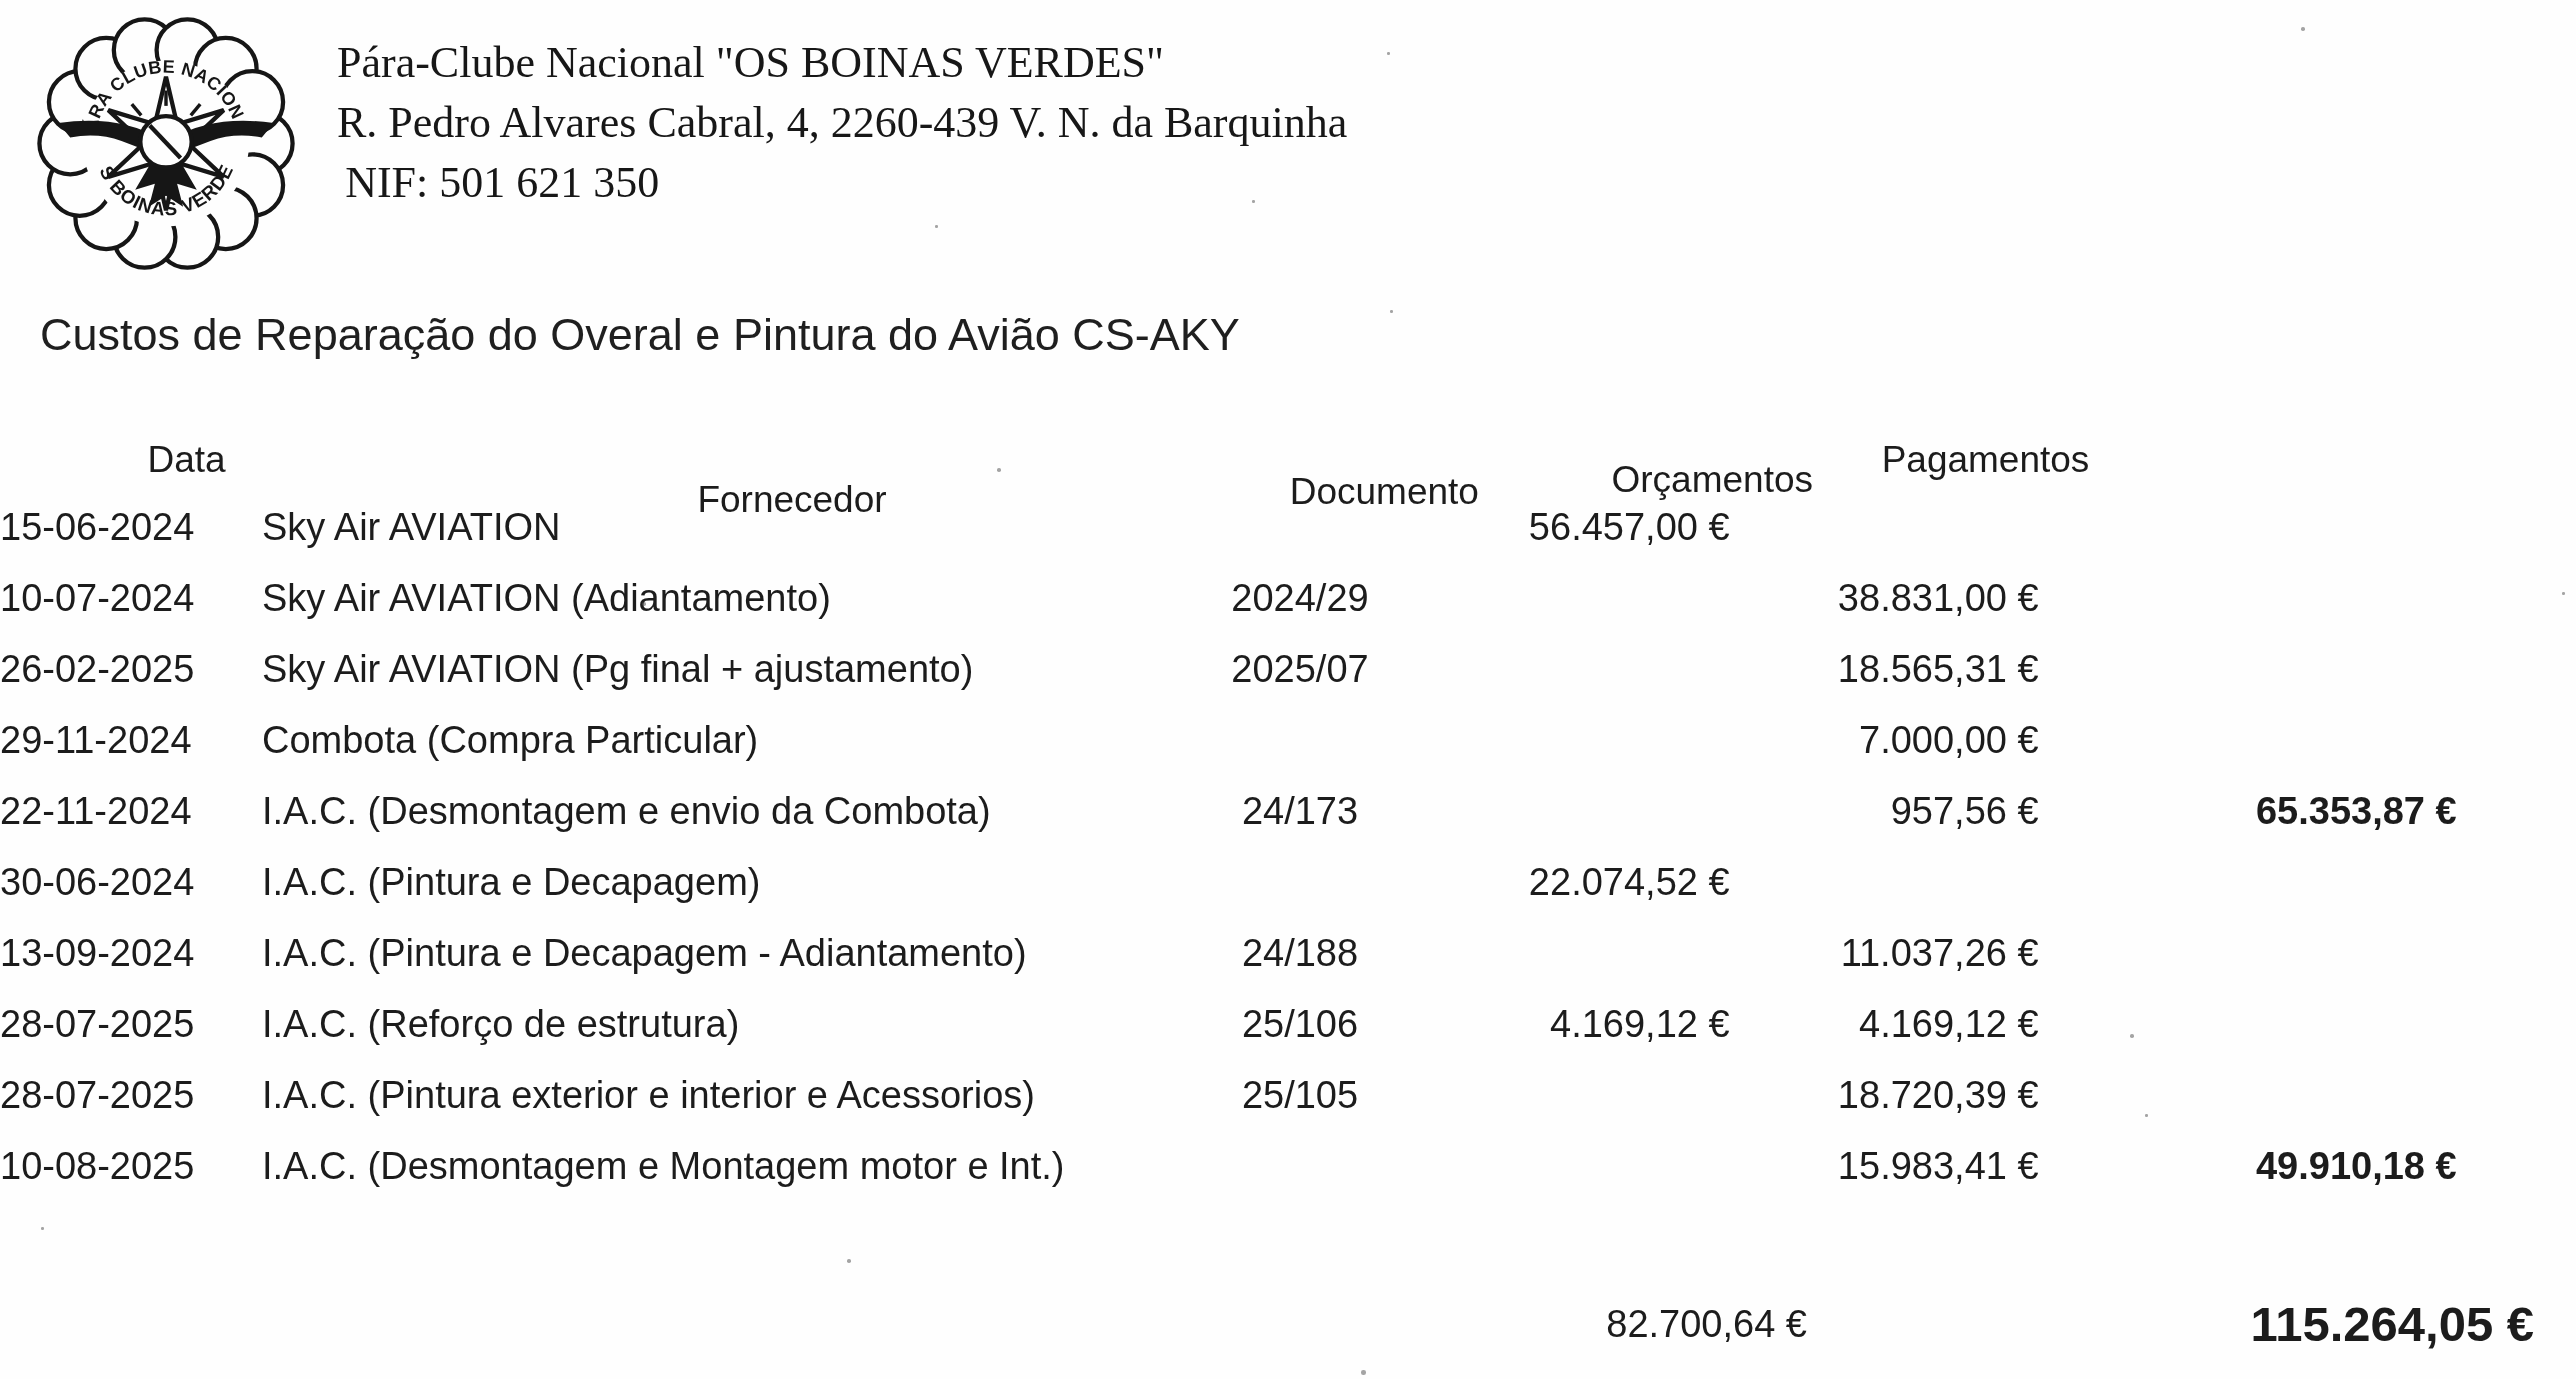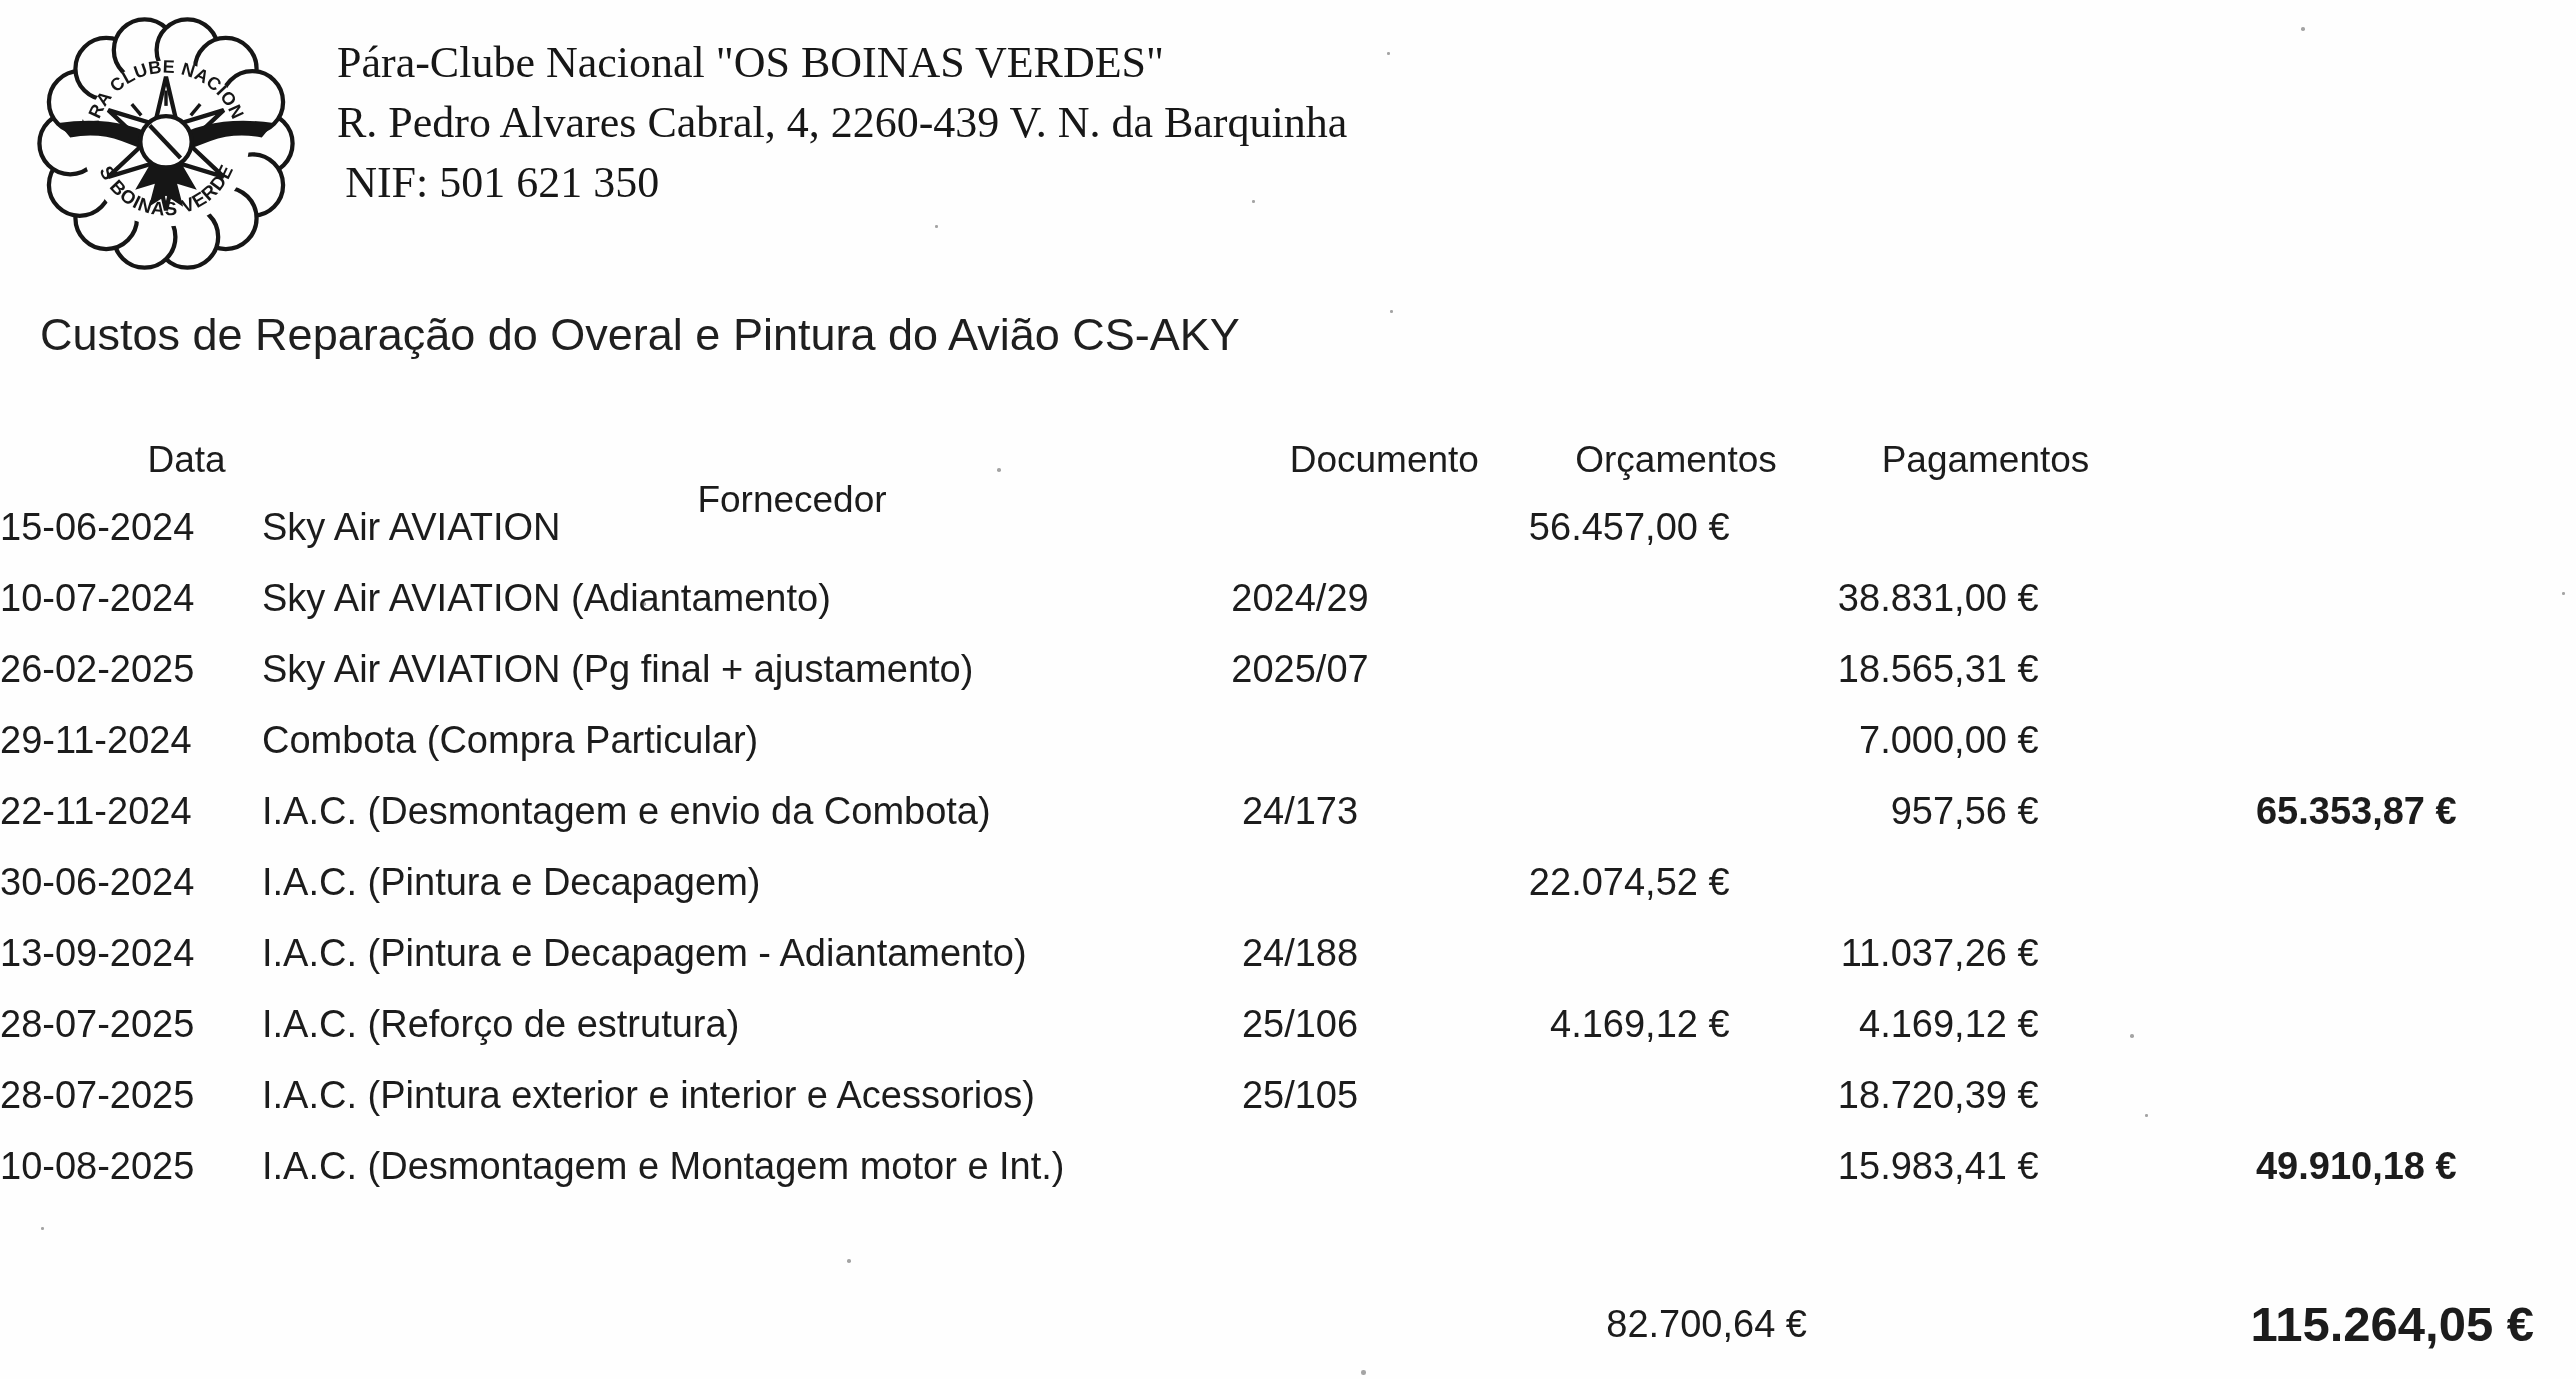--- a/index.html
+++ b/index.html
@@ -22,22 +22,22 @@
   
   .grid{
     display:grid;
     grid-template-columns:217px 949px 268px 301px 309px 420px;
     padding-left:78px;width:2498px;
   }
   .thead{position:absolute;left:0;top:438px;font-size:37px;}
   .thead .hc{line-height:44px;}
   .h-data{text-align:center;}
   .h-forn{text-align:center;padding-left:45px;margin-top:40px;}
-  .h-doc{text-align:center;padding-left:12.7px;}
-  .h-orc{text-align:center;padding-left:27px;}
+  .h-doc{text-align:center;padding-left:12.7px;margin-top:32px;}
+  .h-orc{text-align:right;padding-left:27px;margin-top:20px;}
   .h-pag{text-align:center;padding-left:36px;}
   .tbody{position:absolute;left:0;top:492px;}
   .trow{
     display:grid;
     grid-template-columns:217px 949px 268px 301px 309px 420px;
     height:71px;
   }
   .trow .c{font-size:38px;line-height:71px;white-space:nowrap;}
   .c-data{text-align:left;}
   .c-forn{padding-left:45px;}

